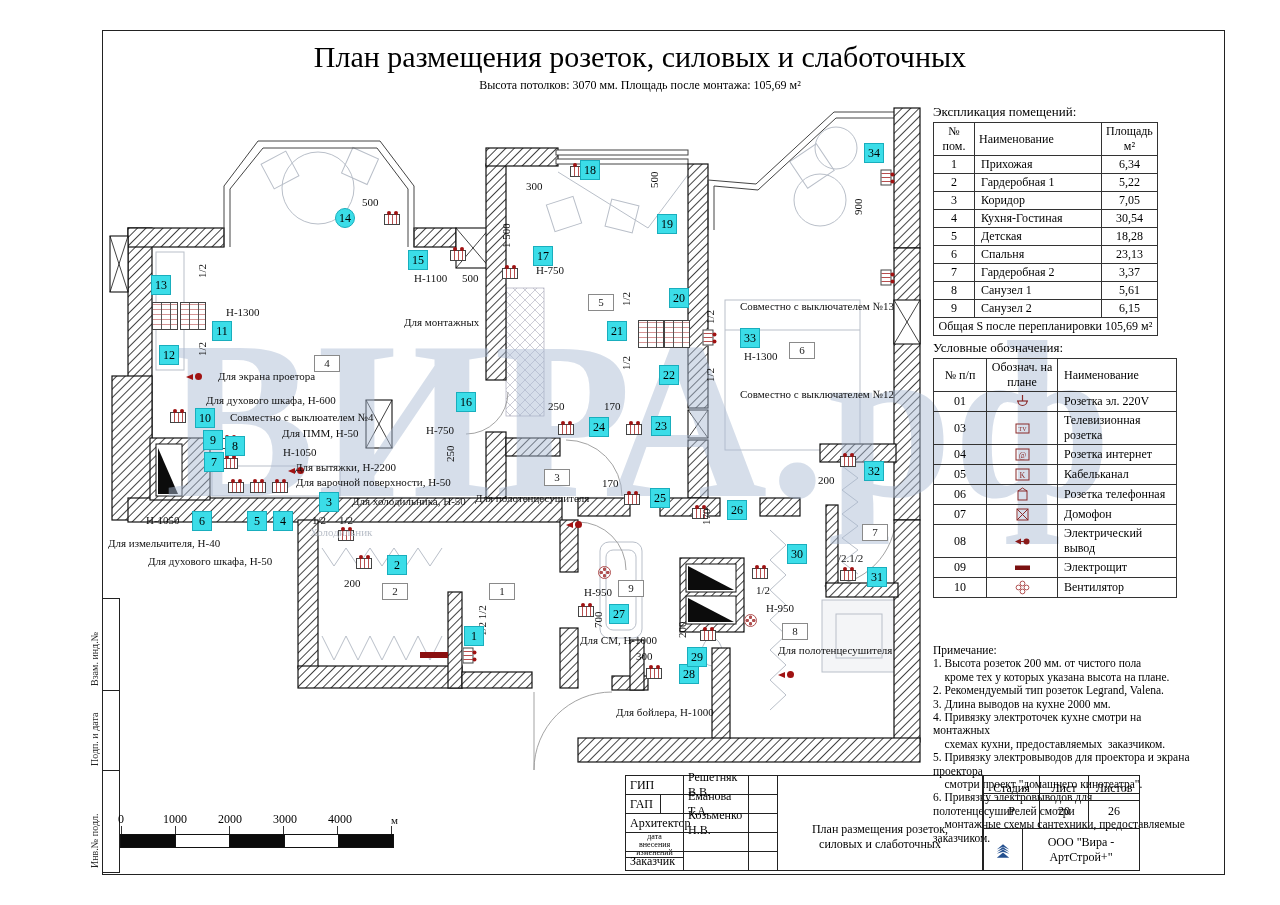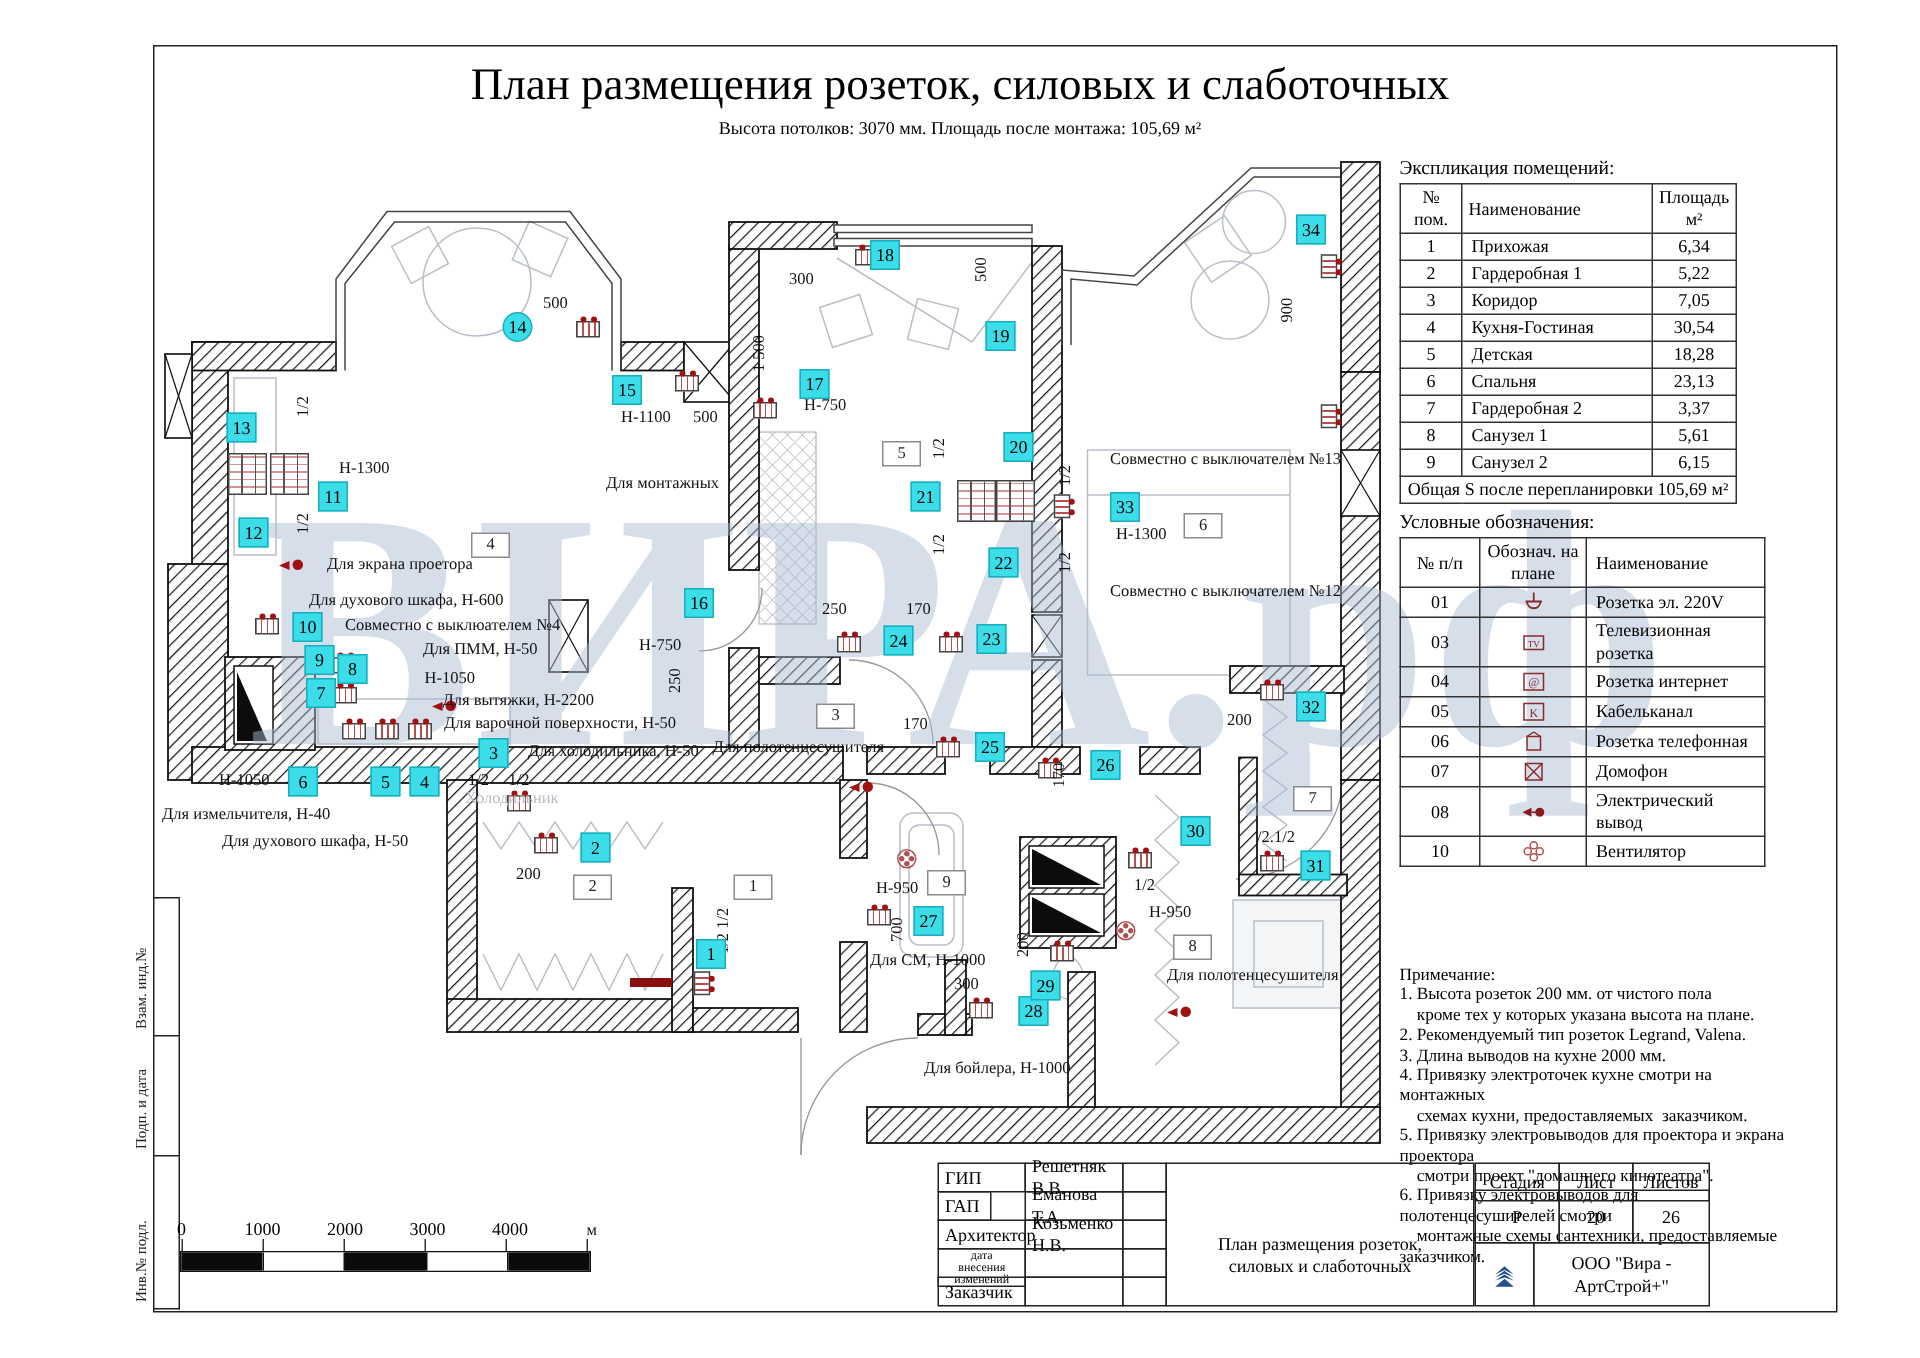--- a/index.html
+++ b/index.html
@@ -527,20 +527,27 @@
     <td class="c3">Домофон</td>
   </tr>
       <tr>
     <td class="c1">08</td>
     <td class="c2"><svg class="legsym" viewBox="0 0 17 17">
             <use href="#sym-outlet"></use>
           </svg></td>
     <td class="c3">Электрический вывод</td>
   </tr>
       <tr>
+    <td class="c1">09</td>
+    <td class="c2"><svg class="legsym" viewBox="0 0 17 17">
+            <use href="#sym-panel"></use>
+          </svg></td>
+    <td class="c3">Электрощит</td>
+  </tr>
+      <tr>
     <td class="c1">10</td>
     <td class="c2"><svg class="legsym" viewBox="0 0 17 17">
             <use href="#sym-fan"></use>
           </svg></td>
     <td class="c3">Вентилятор</td>
   </tr>
     </tbody>
 </table>
 
 <div class="notes">

